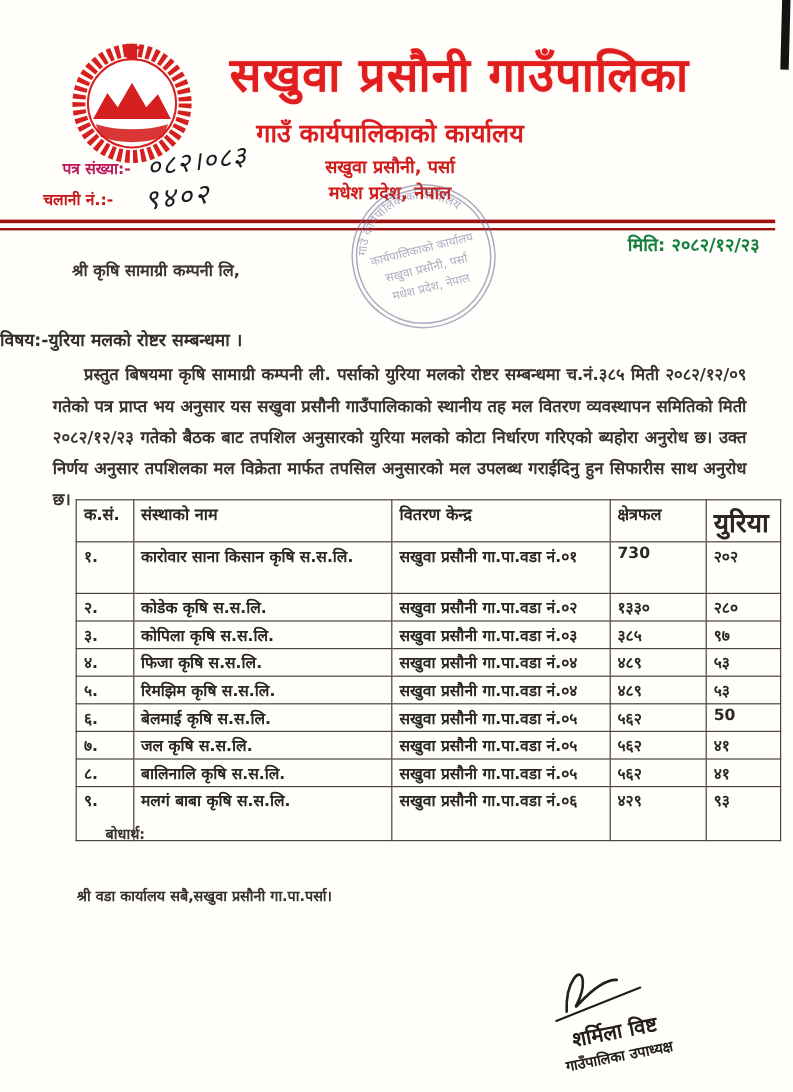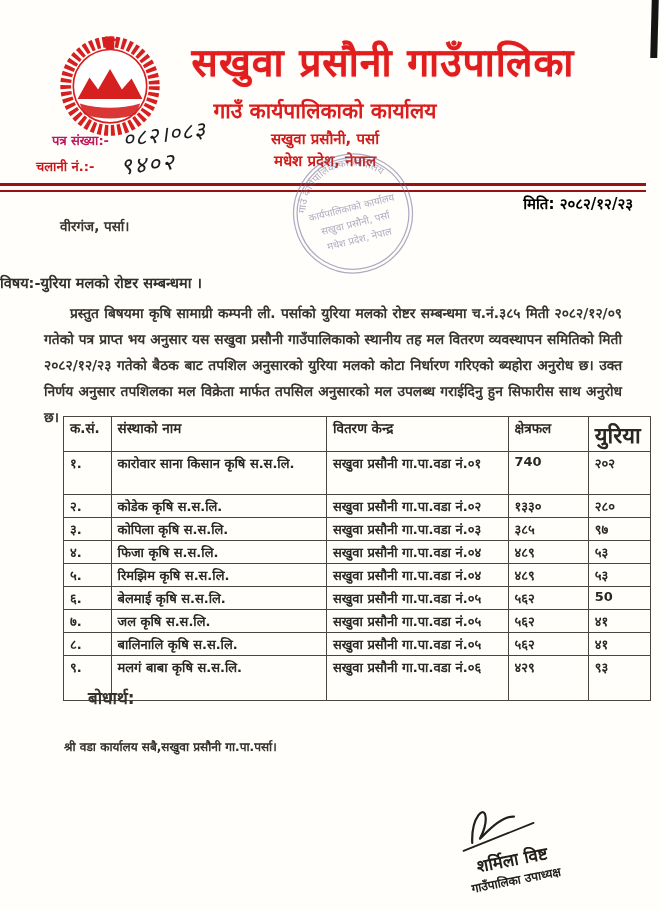--- a/index.html
+++ b/index.html
@@ -27,21 +27,21 @@
   .addr2{position:absolute;left:110px;top:150px;width:430px;text-align:center;
          font-size:15px;font-weight:bold;color:#d01b1b;}
   .ref-label{position:absolute;left:52px;top:131px;font-size:13px;font-weight:bold;color:#be185d;}
   .ref-value{position:absolute;left:122px;top:118px;font-size:22px;color:#1b1b20;
              transform:rotate(-7deg);font-style:italic;letter-spacing:1px;}
   .chalani-label{position:absolute;left:36px;top:157px;font-size:13px;font-weight:bold;color:#c81616;}
   .chalani-value{position:absolute;left:120px;top:147px;font-size:23px;color:#1b1b20;
              transform:rotate(-6deg);font-style:italic;letter-spacing:2px;}
   .rule{position:absolute;left:0;top:183px;right:15px;height:4px;
         border-top:3px solid #9e1010;border-bottom:2px solid #9e1010;}
-  .date{position:absolute;right:28px;top:193px;font-size:15px;color:#000000;font-weight:bold;}
+  .date{position:absolute;right:28px;top:193px;font-size:15px;color:#15803d;font-weight:bold;}
 
   
   .stamp{position:absolute;left:278px;top:146px;width:150px;height:135px;
          opacity:.55;transform:rotate(-14deg);pointer-events:none;}
   .stamp text{fill:#6e6890;font-size:11px;font-family:"DejaVu Sans",sans-serif;}
   .stamp .ring{stroke:#6e6890;fill:none;stroke-width:1.4;}
 
   
   .recipient{position:absolute;left:60px;top:214px;font-size:13.5px;line-height:24px;font-weight:bold;color:#3a352f;}
   .subject{position:absolute;left:0;top:272px;width:100%;text-align:left;
@@ -53,21 +53,21 @@
   
   table.roster{position:absolute;left:63px;top:416px;width:588px;border-collapse:collapse;
                font-size:13px;color:#2b2823;font-weight:bold;}
   table.roster th,table.roster td{border:1.6px solid #4a453e;padding:2px 6px;text-align:left;vertical-align:top;}
   table.roster th{font-size:13.5px;font-weight:bold;}
   table.roster th:last-child{font-size:22px;}
   table.roster tr:first-child td{height:38px;}
   table.roster tr:last-child td{height:40px;}
 
   
-  .cc-label{position:absolute;left:88px;top:686px;font-size:17px;font-weight:bold;}
+  .cc-label{position:absolute;left:88px;top:686px;font-size:12px;font-weight:bold;}
   .cc-line{position:absolute;left:64px;top:738px;font-size:12px;font-weight:bold;}
   .note{position:absolute;left:44px;top:742px;width:578px;font-size:13.5px;line-height:27px;
         text-align:justify;font-weight:bold;}
 
   
   .sig-block{position:absolute;right:72px;top:798px;width:160px;text-align:center;
              transform:rotate(-11deg);color:#23201c;}
   .sig-squiggle{display:block;margin:0 auto;}
   .sig-name{font-size:17px;font-weight:bold;margin-top:2px;}
   .sig-title{font-size:12px;font-weight:bold;margin-top:1px;}
@@ -107,21 +107,21 @@
     <defs>
       <path id="ringPathTop" d="M 22,75 A 53,53 0 0 1 128,75" fill="none"></path>
     </defs>
     <text><textPath href="#ringPathTop" startOffset="8%">गाउँ कार्यपालिकाको कार्यालय</textPath></text>
     <text x="75" y="72" text-anchor="middle">कार्यपालिकाको कार्यालय</text>
     <text x="75" y="90" text-anchor="middle">सखुवा प्रसौनी, पर्सा</text>
     <text x="75" y="108" text-anchor="middle">मधेश प्रदेश, नेपाल</text>
   </svg>
 
   <div class="recipient">
-    <div>वीरगंज, पर्सा।</div>
+    <div>श्री कृषि सामाग्री कम्पनी लि,</div>
   </div>
 
   <div class="subject">विषय:-युरिया मलको रोष्टर सम्बन्धमा ।</div>
 
   <div class="body-par">प्रस्तुत बिषयमा कृषि सामाग्री कम्पनी ली. पर्साको युरिया मलको रोष्टर सम्बन्धमा च.नं.३८५ मिती २०८२/१२/०९ गतेको पत्र प्राप्त भय अनुसार  यस सखुवा प्रसौनी गाउँपालिकाको स्थानीय तह मल वितरण व्यवस्थापन समितिको मिती २०८२/१२/२३ गतेको बैठक बाट तपशिल अनुसारको युरिया मलको कोटा निर्धारण गरिएको ब्यहोरा अनुरोध छ। उक्त निर्णय अनुसार तपशिलका मल विक्रेता मार्फत तपसिल अनुसारको मल उपलब्ध गराईदिनु हुन सिफारीस साथ अनुरोध छ।</div>
 
   <table class="roster">
     <colgroup>
       <col style="width:45px">
         <col style="width:204px">
@@ -136,21 +136,21 @@
         <th>वितरण केन्द्र</th>
         <th>क्षेत्रफल</th>
         <th>युरिया</th>
       </tr>
     </thead>
     <tbody>
         <tr>
           <td>१.</td>
           <td>कारोवार साना किसान कृषि स.स.लि.</td>
           <td>सखुवा प्रसौनी गा.पा.वडा नं.०१</td>
-          <td>740</td>
+          <td>730</td>
           <td>२०२</td>
         </tr>
         <tr>
           <td>२.</td>
           <td>कोडेक कृषि स.स.लि.</td>
           <td>सखुवा प्रसौनी गा.पा.वडा नं.०२</td>
           <td>१३३०</td>
           <td>२८०</td>
         </tr>
         <tr>

